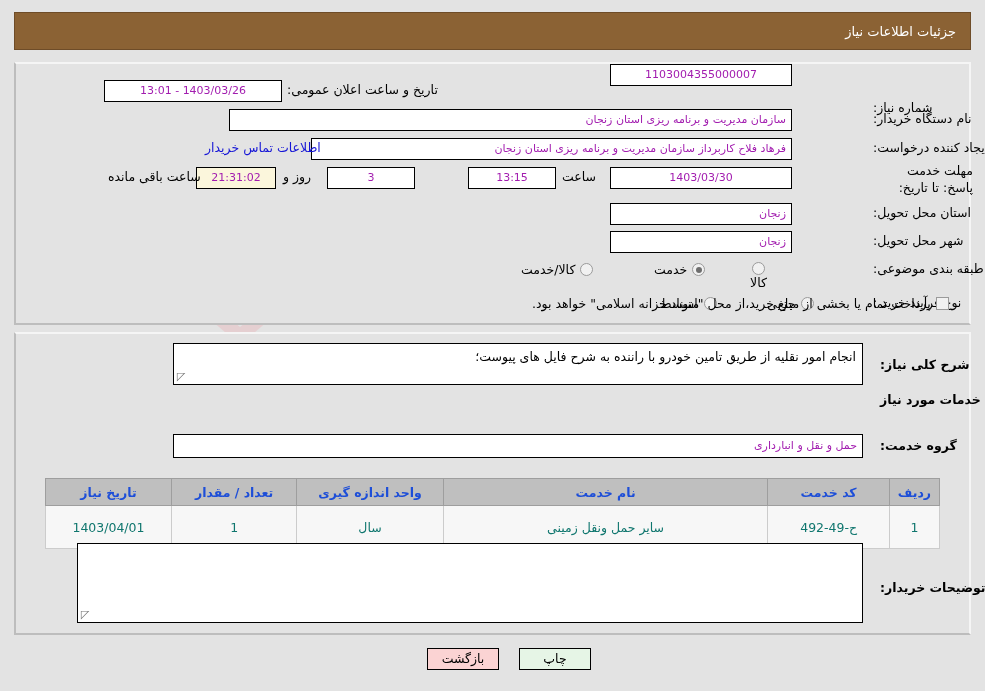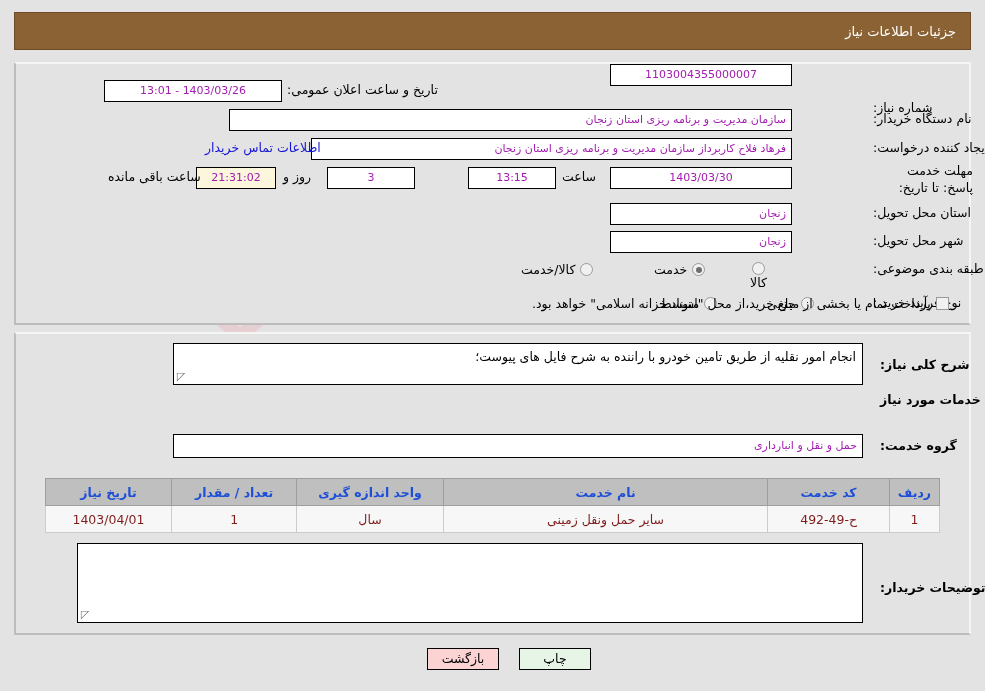--- a/index.html
+++ b/index.html
@@ -221,23 +221,23 @@
     font-weight: bold;
     height: 26px;
     padding: 0 6px;
     color: #1d4ed8;
     white-space: nowrap;
   }
   table.items td {
     background: #f7f7f7;
     border: 1px solid #cccccc;
     height: 26px;
-    padding: 0 6px;
+    padding: 8px 6px;
     text-align: center;
-    color: #7f1d1d;
+    color: #0f766e;
     white-space: nowrap;
   }
 
   
   .btn {
     position: absolute;
     box-sizing: border-box;
     border: 1px solid #000;
     height: 22px;
     line-height: 20px;

